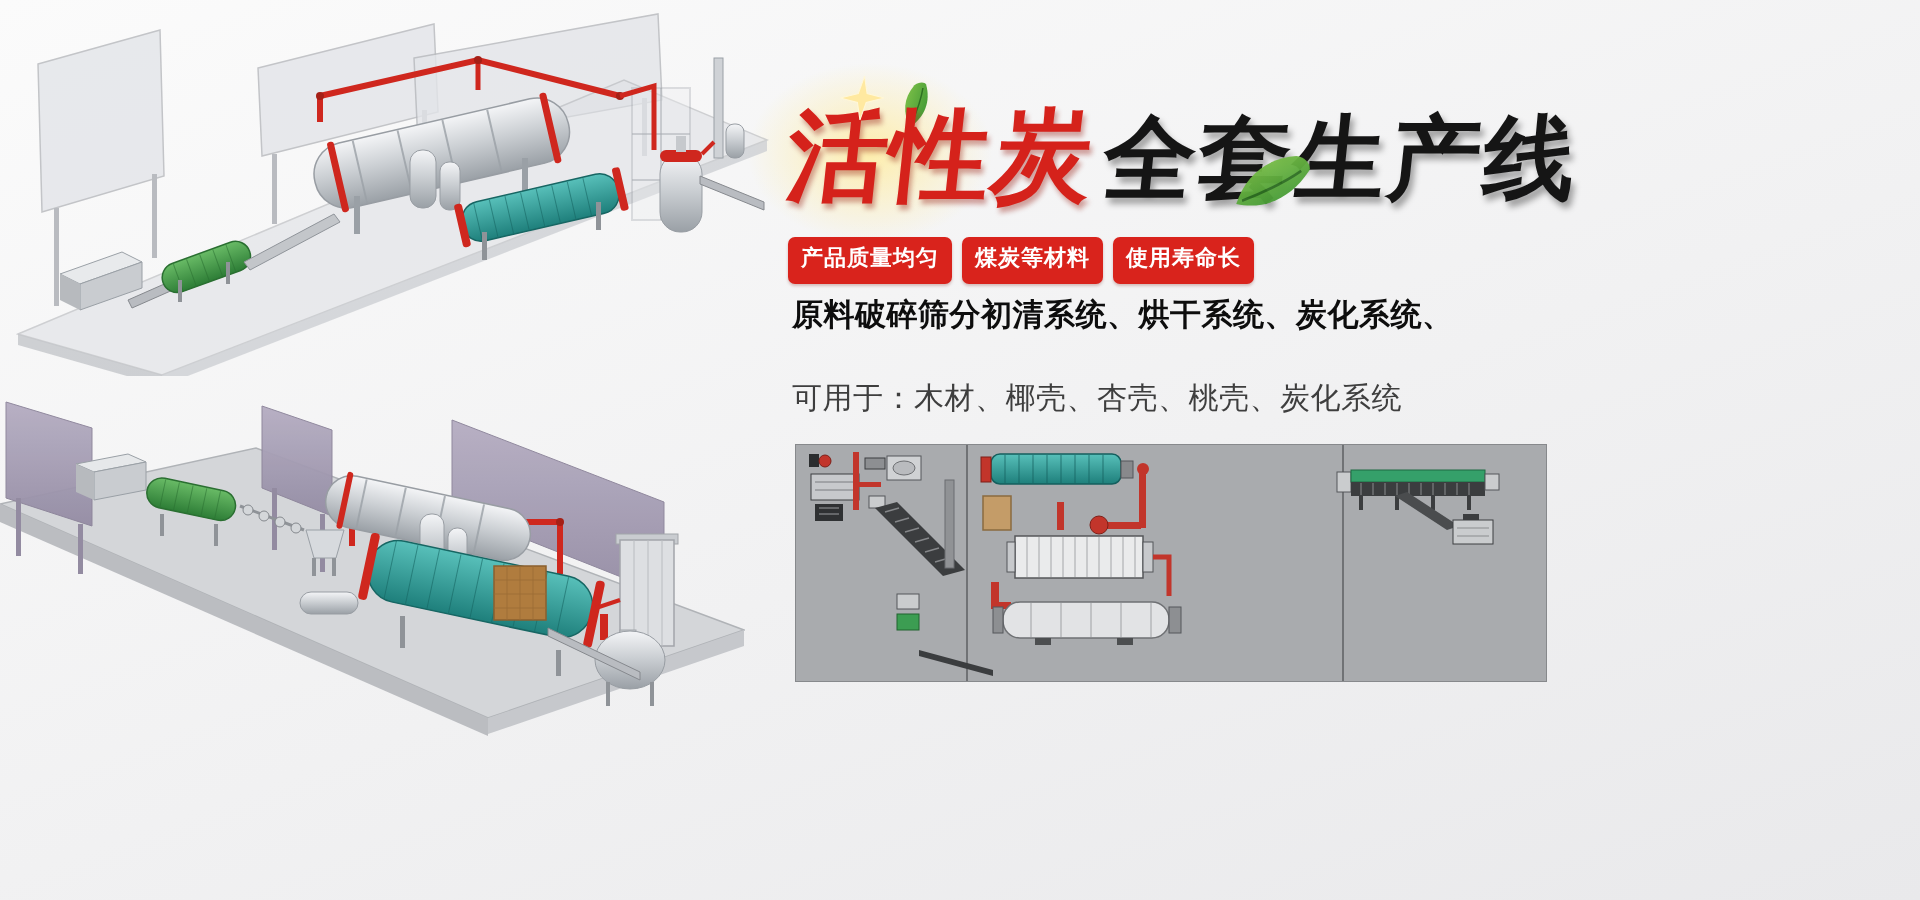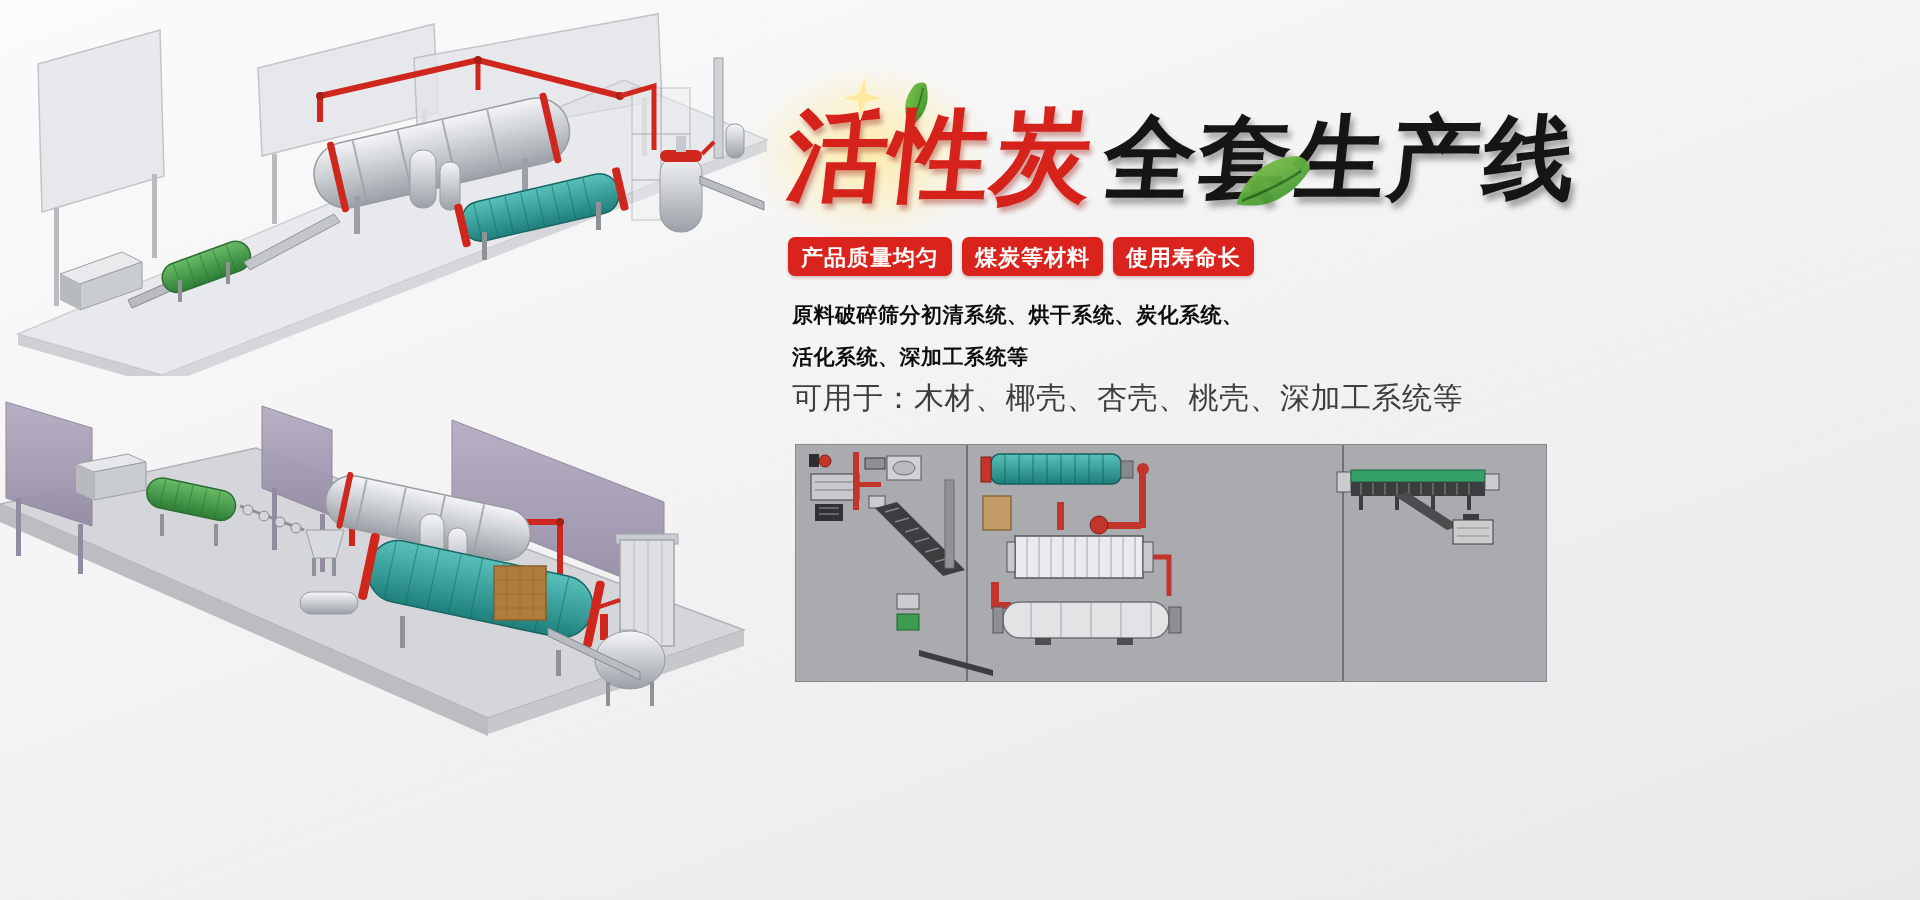--- a/index.html
+++ b/index.html
@@ -17,25 +17,25 @@
   .title-row .t-red { position:relative; z-index:2; font-size:100px; font-weight:bold; color:#d5221b;
           text-shadow:3px 5px 5px rgba(150,30,20,.4); letter-spacing:2px; }
   .title-row .t-black { position:relative; z-index:2; font-size:92px; font-weight:bold; color:#151515;
           margin-left:10px; text-shadow:4px 6px 6px rgba(0,0,0,.35); letter-spacing:3px; }
   .leaf { position:absolute; z-index:1; }
   .leaf-small { left:104px; top:-8px; width:44px; height:44px; transform:rotate(-24deg); }
   .leaf-big { left:452px; top:58px; width:78px; height:78px; transform:rotate(26deg); z-index:3; opacity:.95; }
   .sparkle { position:absolute; left:46px; top:-14px; z-index:4; }
 
   #badges { position:absolute; left:788px; top:237px; display:flex; gap:10px; }
-  .badge { height:39px; line-height:41px; padding:0 13px; background:#d9231c; color:#fff;
+  .badge { height:47px; line-height:41px; padding:0 13px; background:#d9231c; color:#fff;
            font-weight:bold; font-size:22px; border-radius:7px; letter-spacing:1px;
            box-shadow:0 2px 3px rgba(120,20,10,.25); }
 
-  #desc { position:absolute; left:792px; top:294px; font-size:21px; font-weight:bold;
+  #desc { position:absolute; left:792px; top:294px; font-size:31px; font-weight:bold;
           color:#0d0d0d; line-height:42px; letter-spacing:.5px; }
   #materials { position:absolute; left:792px; top:378px; font-size:30px; color:#3e3e3e;
           letter-spacing:.5px; }
 
   #schematic-panel { position:absolute; left:795px; top:444px; width:752px; height:238px; }
   svg { display:block; }
 </style>
 </head>
 <body>
 
@@ -289,24 +289,23 @@
   </div>
 
   <div id="badges">
     <div class="badge">产品质量均匀</div>
     <div class="badge">煤炭等材料</div>
     <div class="badge">使用寿命长</div>
   </div>
 
   <div id="desc">
     <div class="desc-line">原料破碎筛分初清系统、烘干系统、炭化系统、</div>
-    <div class="desc-line">活化系统、深加工系统等</div>
   </div>
 
-  <div id="materials">可用于：木材、椰壳、杏壳、桃壳、深加工系统等</div>
+  <div id="materials">可用于：木材、椰壳、杏壳、桃壳、炭化系统</div>
 
   <div id="schematic-panel">
     <svg width="752" height="238" viewBox="0 0 752 238">
       <rect x="0.5" y="0.5" width="751" height="237" fill="#a9abae" stroke="#87898c"></rect>
       <line x1="172" y1="1" x2="172" y2="237" stroke="#707275" stroke-width="2"></line>
       <line x1="548" y1="1" x2="548" y2="237" stroke="#707275" stroke-width="2"></line>
 
       <g>
         <rect x="14" y="10" width="10" height="13" fill="#2b2d2f"></rect>
         <circle cx="30" cy="17" r="6" fill="#c2352b" stroke="#7e1f18"></circle>

